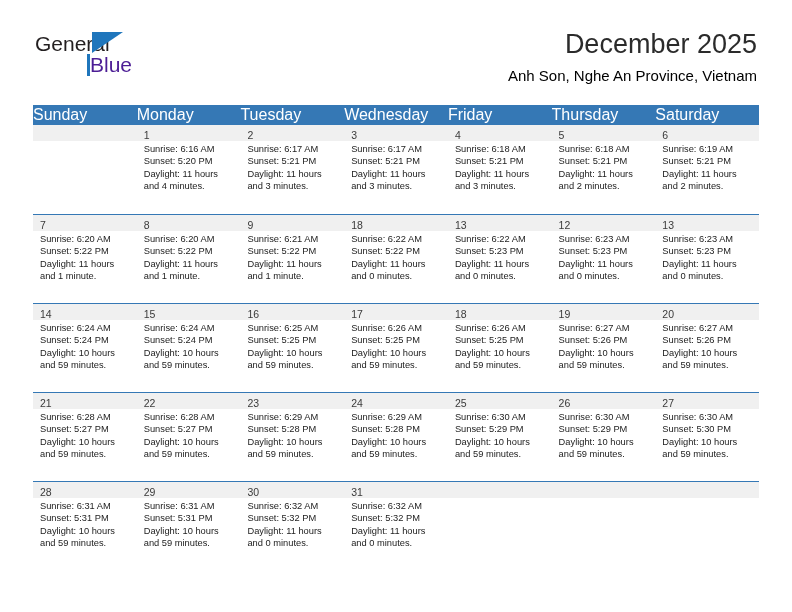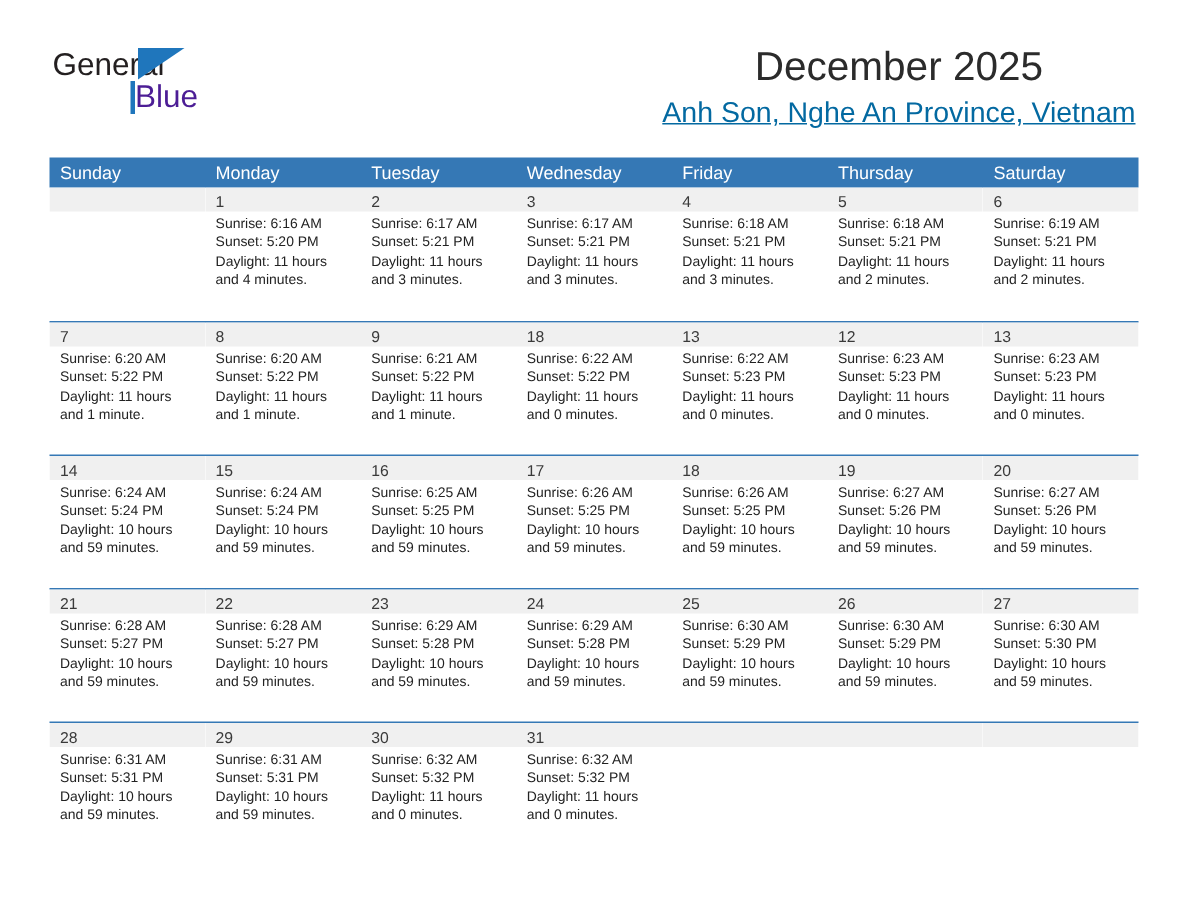--- a/index.html
+++ b/index.html
@@ -73,49 +73,46 @@
     position: absolute;
     right: 0;
     top: 0;
     text-align: right;
   }
   .cal-title {
     font-size: 27px;
     color: #2b2b2b;
     line-height: 32px;
     white-space: nowrap;
-    text-align: center;
   }
   .cal-subtitle {
-    font-size: 19px;
-    color: #0369a1;
+    font-size: 15px;
+    color: #000000;
     line-height: 20px;
     margin-top: 6px;
     white-space: nowrap;
-    text-decoration: underline;
   }
 
   
   .calendar {
     position: absolute;
     left: 33px;
     top: 105px;
     width: 726px;
   }
   .dow-row {
     display: flex;
     background: #3578b5;
     height: 20px;
   }
   .dow {
     flex: 1 1 0;
     color: #ffffff;
-    font-size: 12px;
+    font-size: 16px;
     line-height: 20px;
-    padding-left: 7px;
     box-sizing: border-box;
     overflow: hidden;
     white-space: nowrap;
   }
   .week {
     display: flex;
     border-top: 1.6px solid #3578b5;
     height: 89px;
     box-sizing: border-box;
   }

